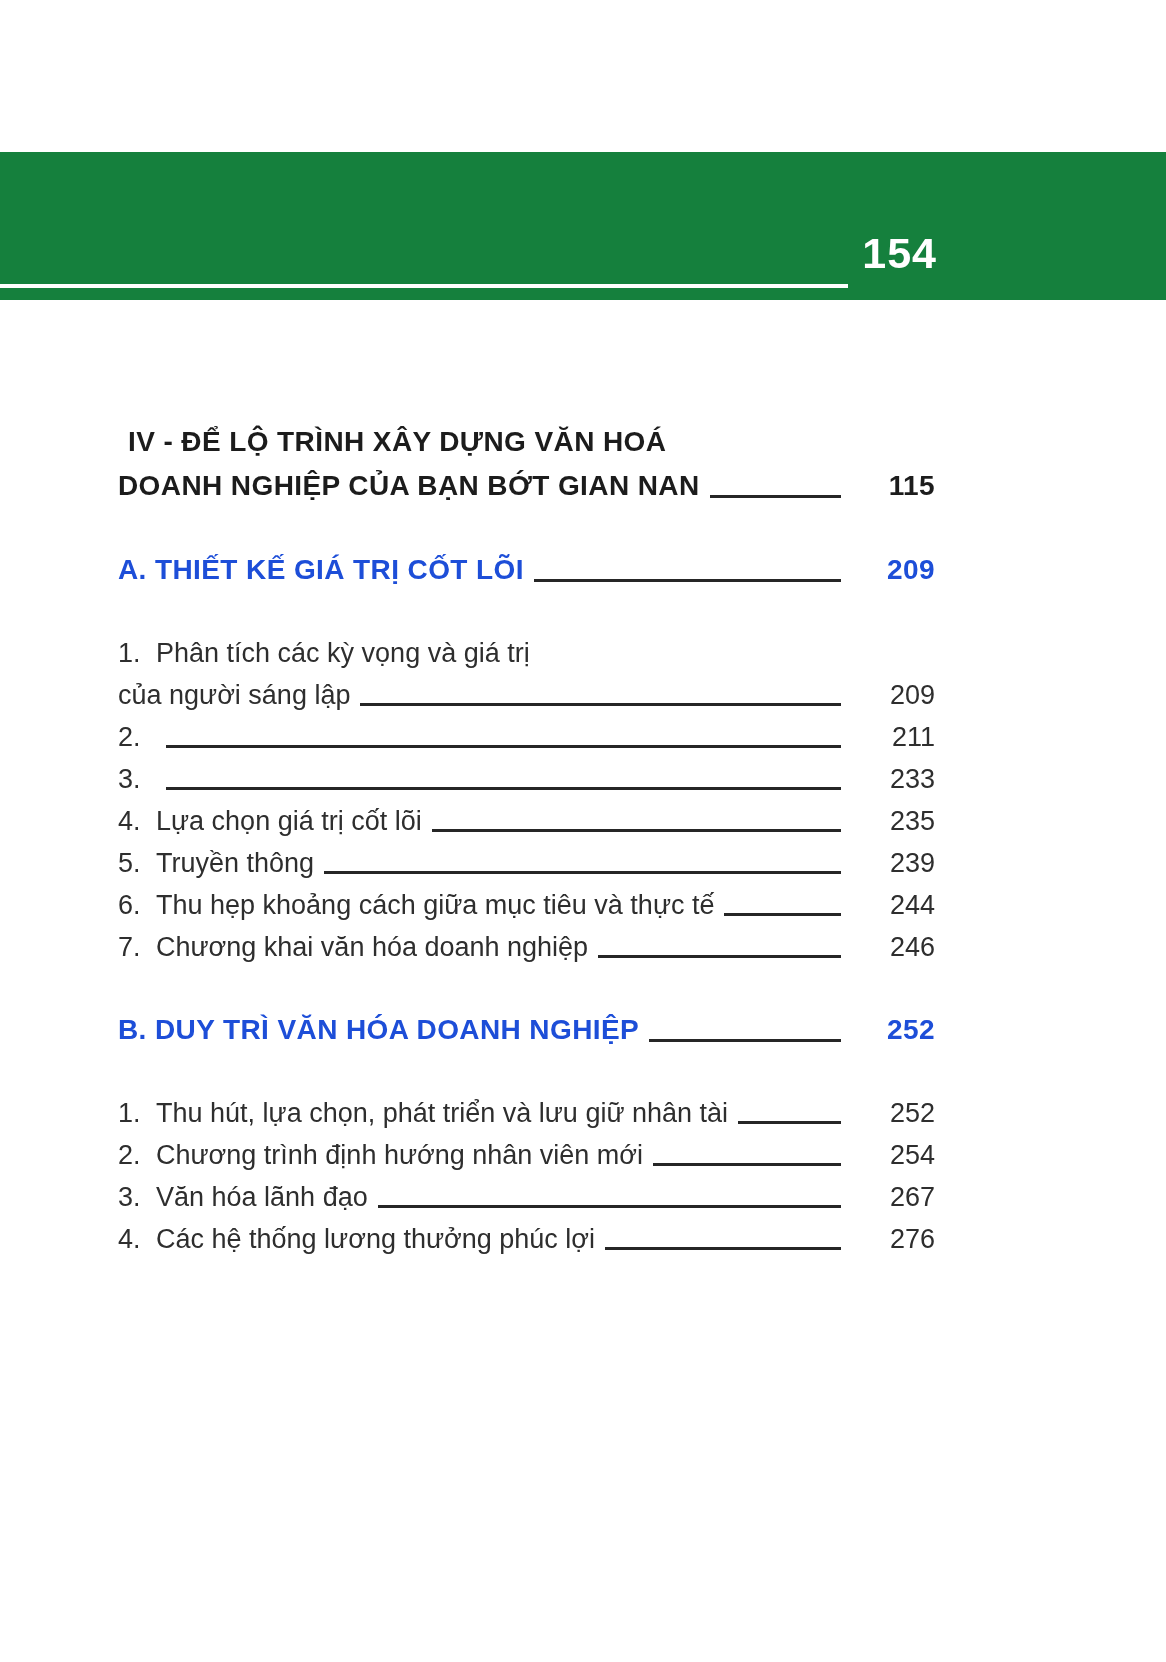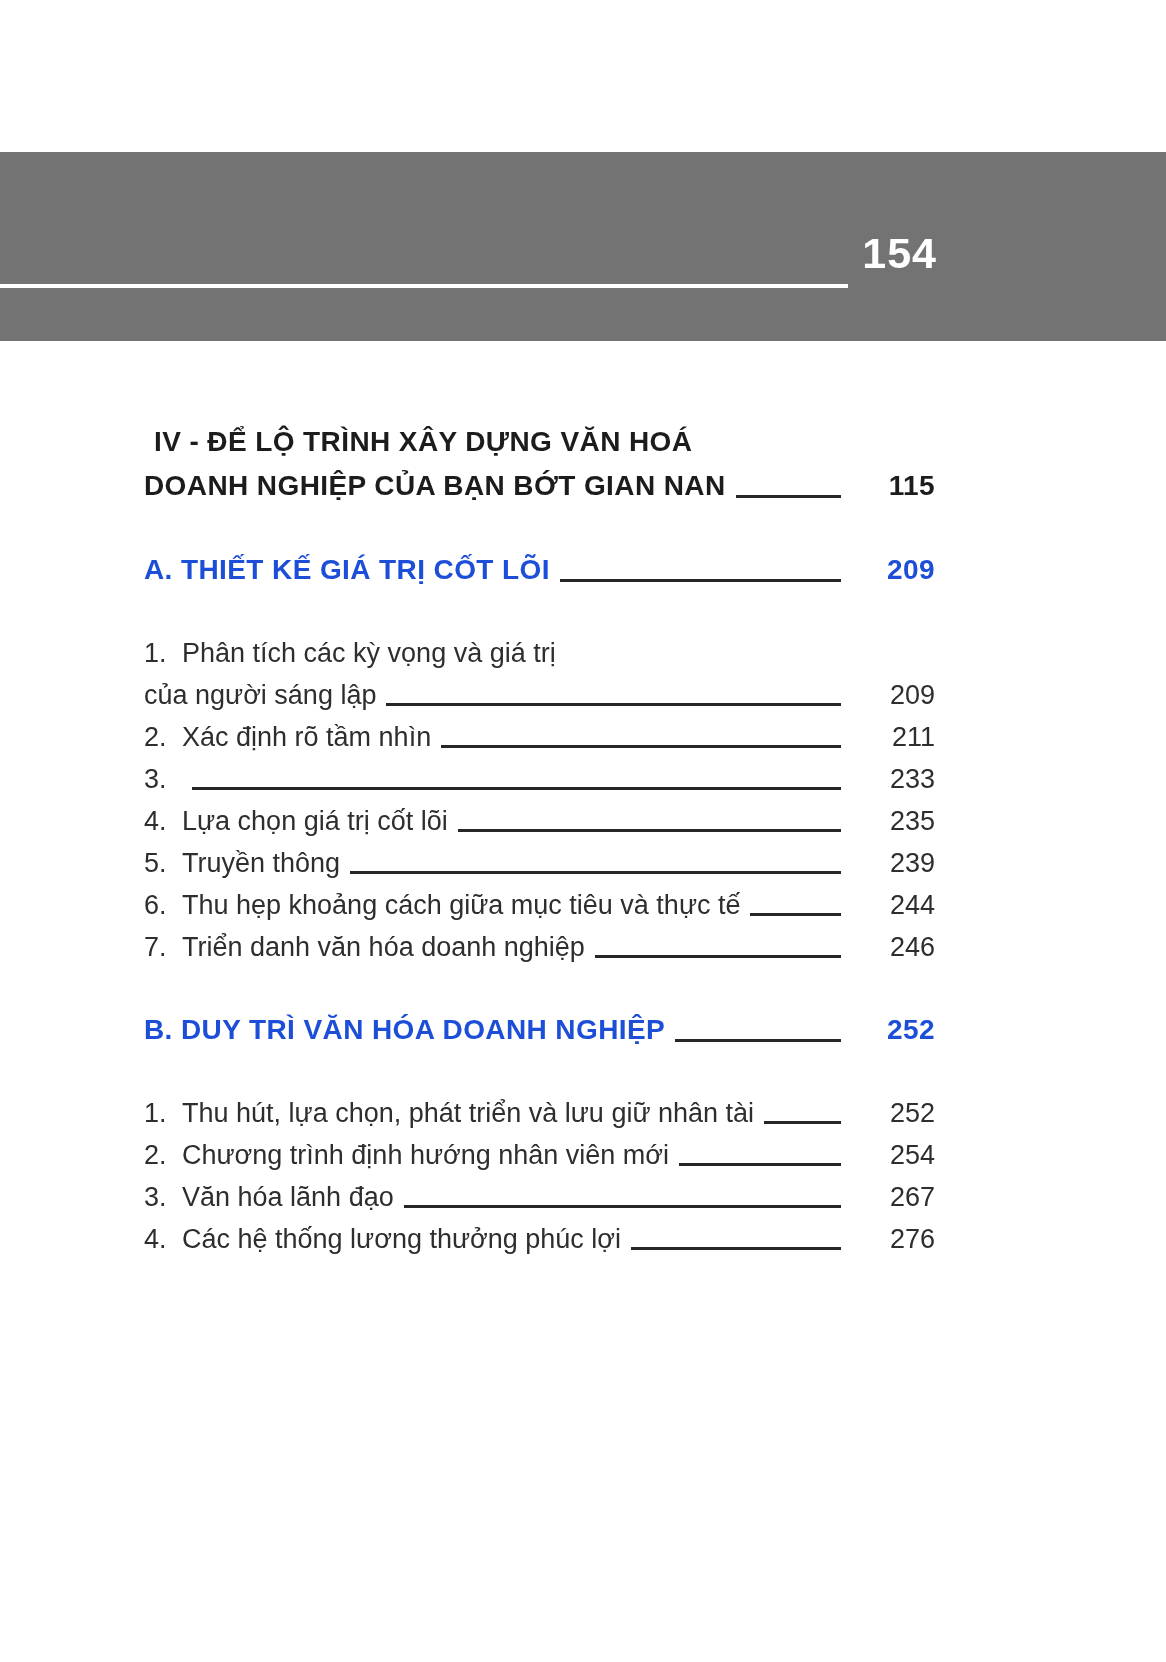--- a/index.html
+++ b/index.html
@@ -15,22 +15,22 @@
     background: #ffffff;
     overflow: hidden;
   }
 
   
   .band {
     position: absolute;
     top: 152px;
     left: 0;
     width: 100%;
-    height: 189px;
-    background: #737373;
+    height: 148px;
+    background: #15803d;
   }
   .band-rule {
     position: absolute;
     left: 0;
     top: 132px;
     width: 848px;
     height: 4px;
     background: #ffffff;
   }
   .band-page-number {
@@ -41,21 +41,21 @@
     font-size: 43px;
     font-weight: 700;
     letter-spacing: 1px;
     line-height: 1;
   }
 
   
   .toc {
     position: absolute;
     top: 420px;
-    left: 144px;
+    left: 118px;
     right: 231px;
     color: #2b2b2b;
   }
   .toc-row {
     display: flex;
     font-size: 27px;
     line-height: 42px;
     color: #2e2e2e;
   }
   .toc-row .num {
@@ -141,21 +141,20 @@
         </div>
         <div class="toc-row">
           <span class="label">của người sáng lập</span>
           <span class="leader"></span>
           <span class="pg">209</span>
         </div>
       </div>
 
       <div class="toc-row">
         <span class="num">2.</span>
-        <span class="label">Xác định rõ tầm nhìn</span>
         <span class="leader"></span>
         <span class="pg">211</span>
       </div>
 
       <div class="toc-row">
         <span class="num">3.</span>
         <span class="leader"></span>
         <span class="pg">233</span>
       </div>
 
@@ -175,21 +174,21 @@
 
       <div class="toc-row">
         <span class="num">6.</span>
         <span class="label">Thu hẹp khoảng cách giữa mục tiêu và thực tế</span>
         <span class="leader"></span>
         <span class="pg">244</span>
       </div>
 
       <div class="toc-row">
         <span class="num">7.</span>
-        <span class="label">Triển danh văn hóa doanh nghiệp</span>
+        <span class="label">Chương khai văn hóa doanh nghiệp</span>
         <span class="leader"></span>
         <span class="pg">246</span>
       </div>
 
     </div>
 
     <div class="toc-row section-heading">
       <span class="label">B. DUY TRÌ VĂN HÓA DOANH NGHIỆP</span>
       <span class="leader"></span>
       <span class="pg">252</span>

